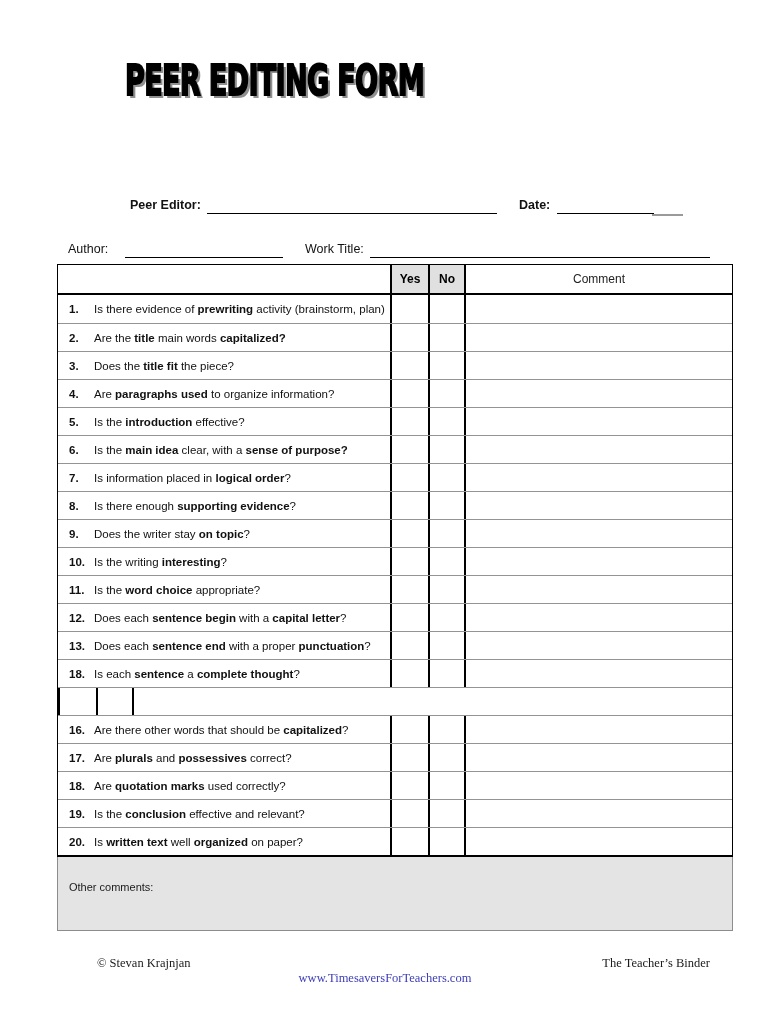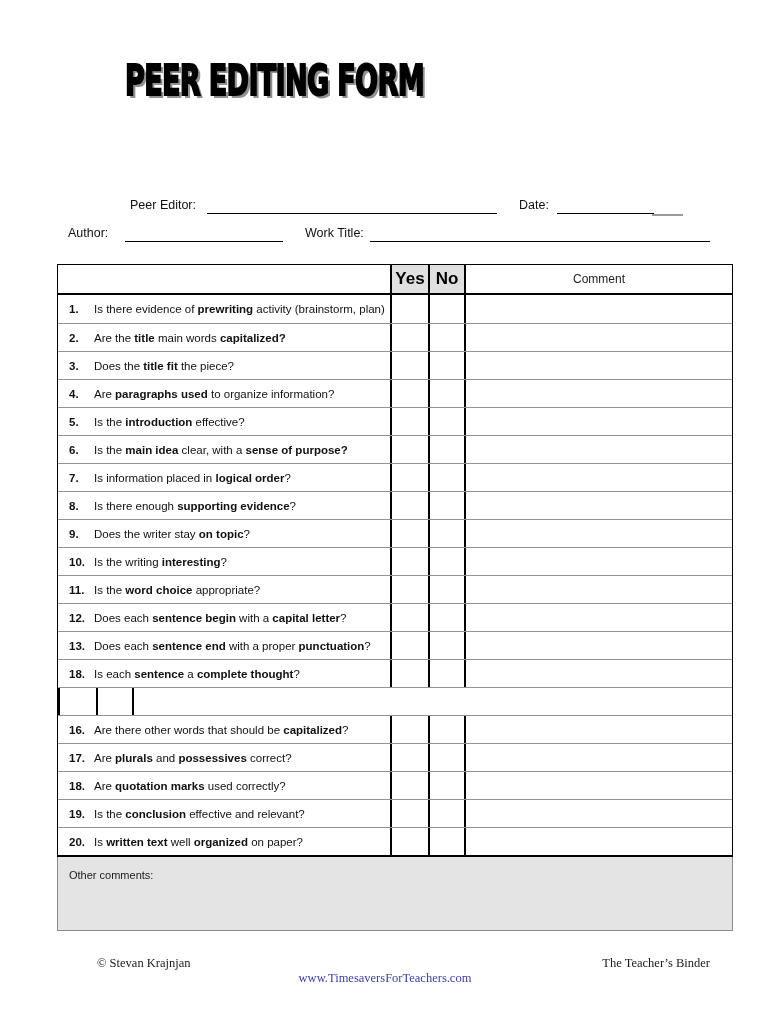--- a/index.html
+++ b/index.html
@@ -31,21 +31,21 @@
   
   .instructions {
     position:absolute; left:90px; top:131px; width:622px;
     font-size:12.5px; line-height:17px; color:#1a1a1a;
   }
   .instructions b, .qtext b { font-weight:bold; }
 
   
   .field-row { position:absolute; left:0; width:770px; height:18px; font-size:12.5px; }
   .flabel { position:absolute; top:0; }
-  .flabel.bold { font-weight:normal; }
+  .flabel.bold { font-weight:bold; }
   .fline {
     position:absolute; top:0; height:15px;
     border-bottom:1px solid #000;
   }
   .fline.gray { border-bottom:2px solid #9a9a9a; }
 
   
   .table {
     position:absolute; left:57px; top:264px; width:676px;
     border:1px solid #000;
@@ -63,38 +63,38 @@
     padding-left:11px;
     font-size:11.5px;
   }
   .c-yes  { width:38px; border-left:2px solid #000; box-sizing:border-box; }
   .c-no   { width:36px; border-left:2px solid #000; box-sizing:border-box; }
   .c-comment { flex:1; border-left:2px solid #000; box-sizing:border-box; }
 
   .trow.header .c-yes, .trow.header .c-no {
     background:#e0e0e0;
     display:flex; align-items:center; justify-content:center;
-    font-weight:bold; font-size:17px; color:#000;
+    font-weight:bold; font-size:12px; color:#000;
   }
   .trow.header .c-comment {
     display:flex; align-items:center; justify-content:center;
     font-size:12px; color:#222;text-align:right;
   }
 
   .qnum { font-weight:bold; width:25px; flex:0 0 25px; }
   .qtext { white-space:nowrap; }
   .qtext i { font-style:italic; }
 
   
   .comments {
     position:absolute; left:57px; top:857px; width:676px; height:74px;
     background:#e4e4e4;
     border:1px solid #8c8c8c; border-top:none;
     box-sizing:border-box;
-    padding:12px 10px 0 11px;
+    padding:24px 10px 0 11px;
     font-size:11px; color:#1a1a1a;
   }
 
   
   .footer-copyright, .footer-binder, .footer-link {
     position:absolute;
     font-family:"Liberation Serif", serif;
     font-size:12.5px; color:#1a1a1a;
     white-space:nowrap;
   }
@@ -114,21 +114,21 @@
 
 
   <div class="field-row" style="top:198px;">
     <span class="flabel bold" style="left:130px;">Peer Editor:</span>
     <span class="fline" style="left:207px; width:290px;"></span>
     <span class="flabel bold" style="left:519px;">Date:</span>
     <span class="fline" style="left:557px; width:97px;"></span>
     <span class="fline gray" style="left:652px; width:31px; top:1px;"></span>
   </div>
 
-  <div class="field-row" style="top:226px;">
+  <div class="field-row" style="top:242px;">
     <span class="flabel" style="left:68px;">Author:</span>
     <span class="fline" style="left:125px; width:158px;"></span>
     <span class="flabel" style="left:305px;">Work Title:</span>
     <span class="fline" style="left:370px; width:340px;"></span>
   </div>
 
   <div class="table">
     <div class="trow header">
       <div class="c-q"></div>
       <div class="c-yes">Yes</div>

